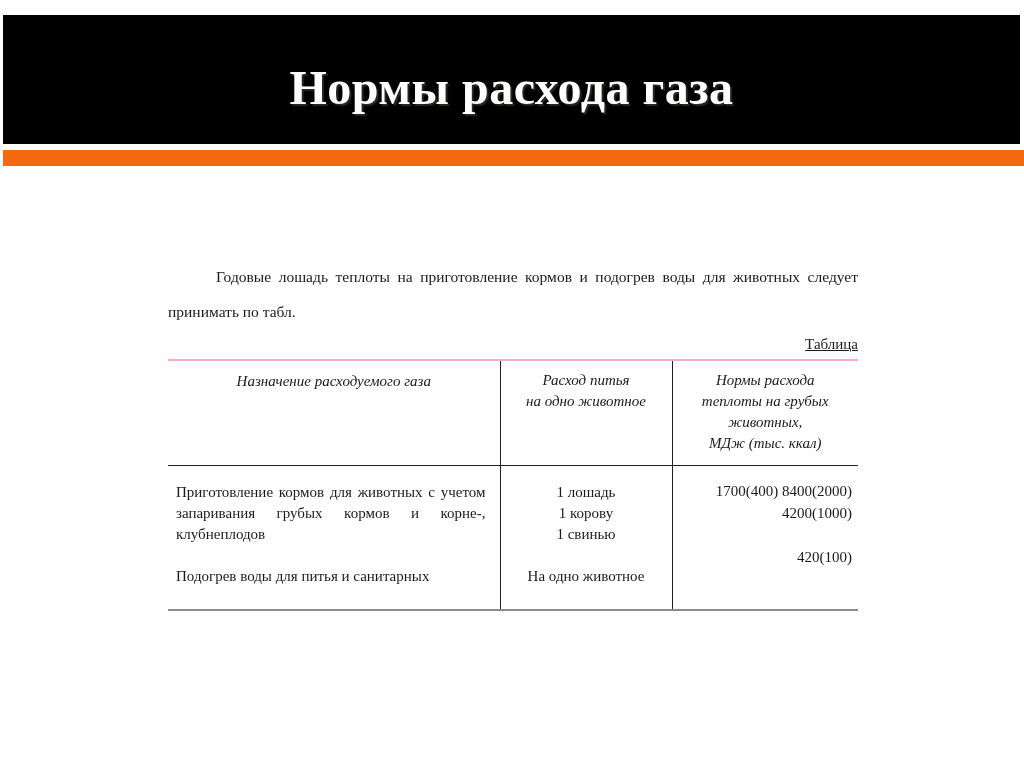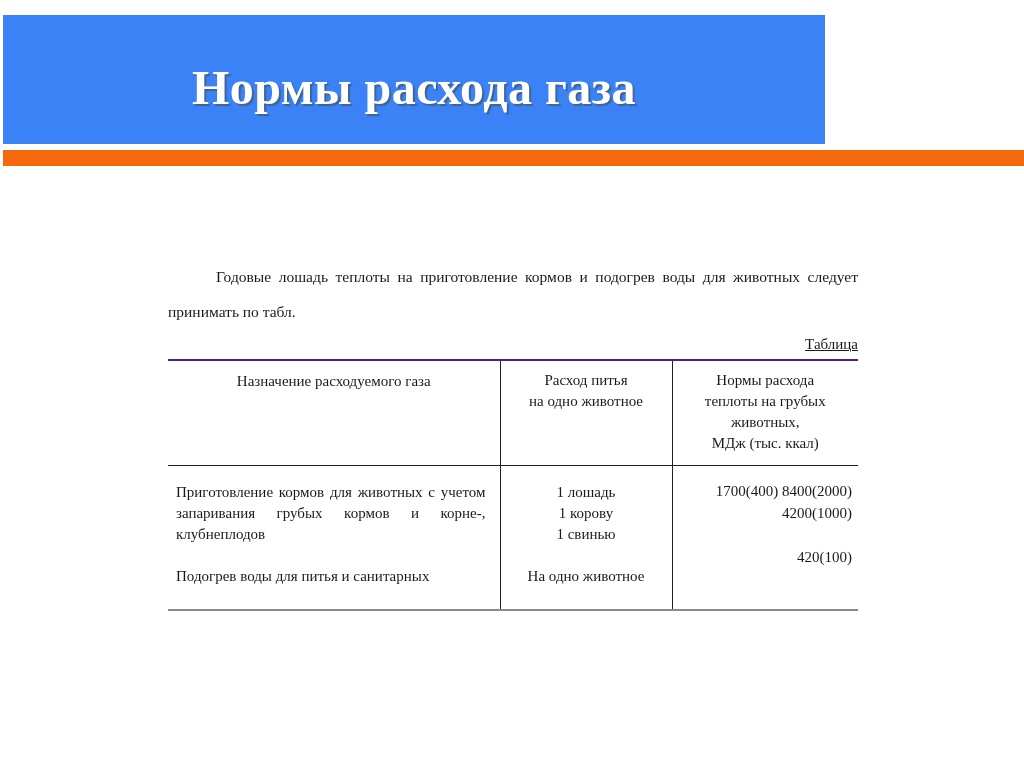--- a/index.html
+++ b/index.html
@@ -14,23 +14,23 @@
     overflow: hidden;
     font-family: "Liberation Serif", "DejaVu Serif", serif;
     color: #1a1a1a;
   }
 
   
   #header-banner {
     position: absolute;
     left: 3px;
     top: 15px;
-    width: 822px;
+    width: 1017px;
     height: 129px;
-    background: #3b82f6;
+    background: #000000;
   }
   #page-title {
     position: absolute;
     left: 0;
     right: 0;
     top: 45px;
     text-align: center;
     font-family: "Liberation Serif", "DejaVu Serif", serif;
     font-size: 48px;
     font-weight: bold;
@@ -81,22 +81,23 @@
     width: 690px;
     border-collapse: collapse;
     font-size: 15px;
     table-layout: fixed;
   }
   table.doc-table col.c1 { width: 332px; }
   table.doc-table col.c2 { width: 172px; }
   table.doc-table col.c3 { width: 186px; }
 
   table.doc-table thead tr {
-    border-top: 2px solid #4c1d95;
+    border-top: 2px solid #f9a8d4;
     border-bottom: 1.5px solid #231f20;
+    font-style: italic;
   }
   table.doc-table tbody tr {
     border-bottom: 2.5px solid #8a8a8a;
   }
   table.doc-table th,
   table.doc-table td {
     vertical-align: top;
     padding: 0;
   }
   table.doc-table th.sep,

